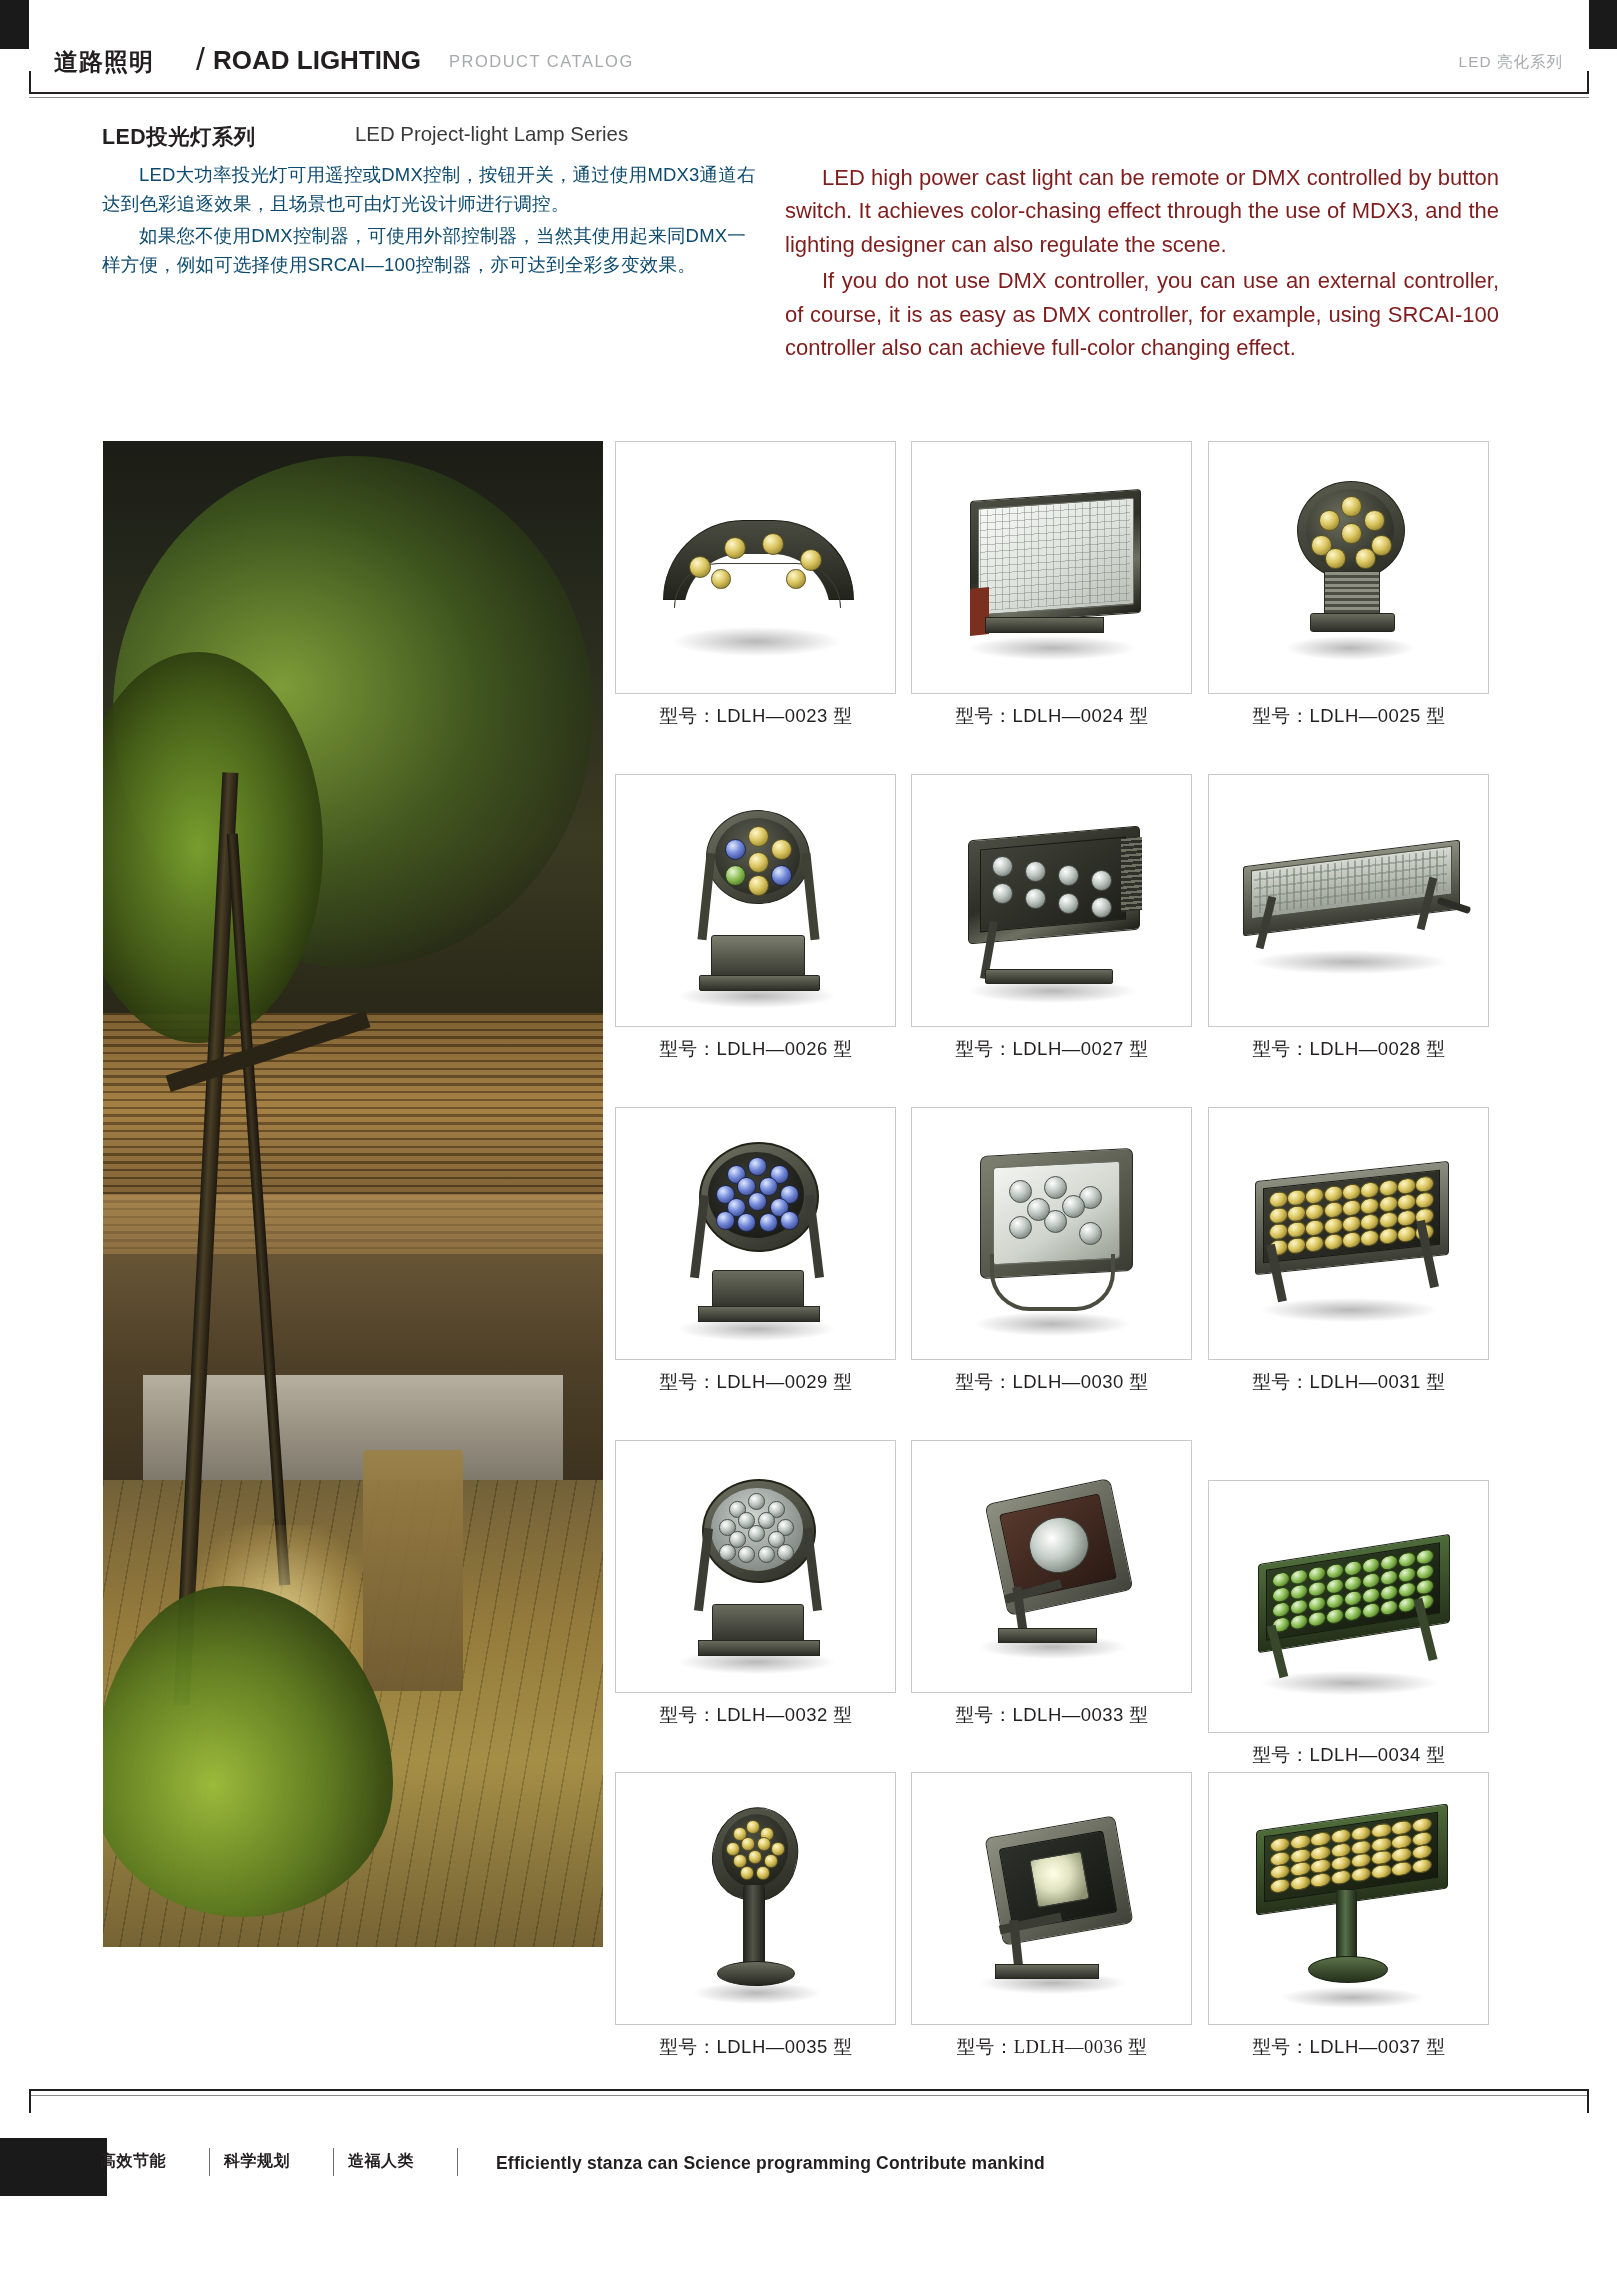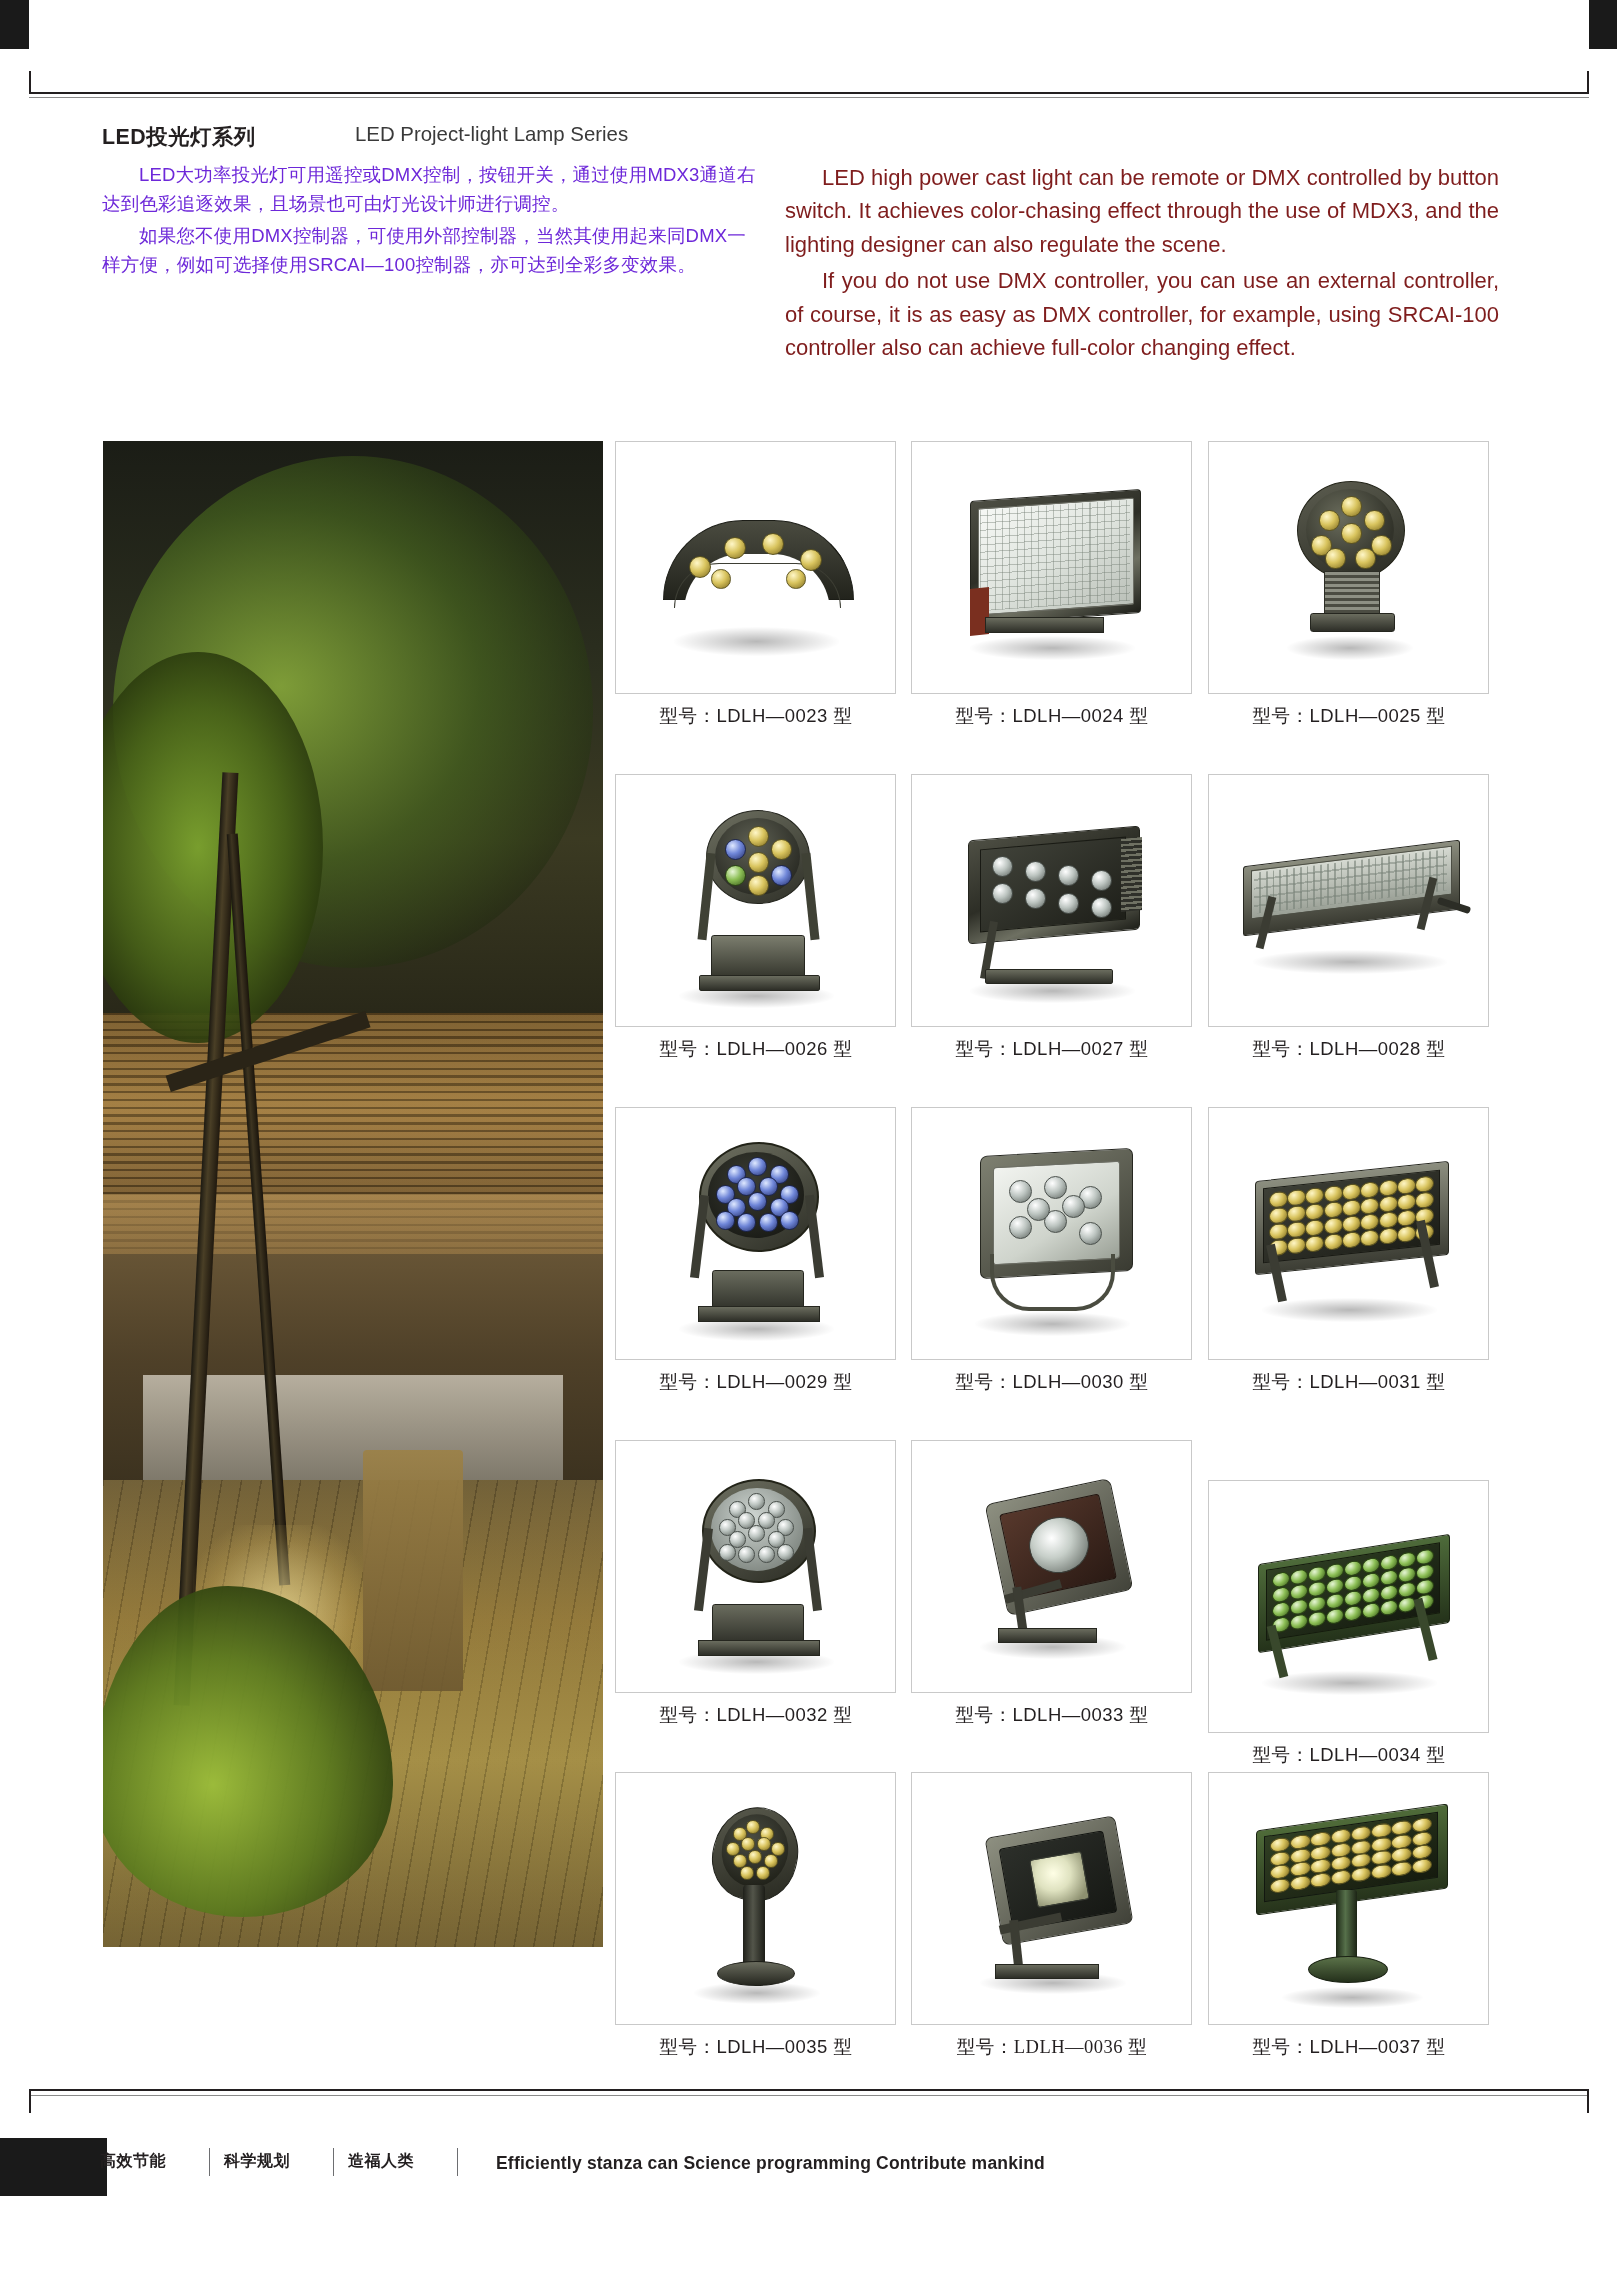--- a/index.html
+++ b/index.html
@@ -144,21 +144,21 @@
     color: #3a3a3a;
   }
   .col-left {
     position: absolute;
     left: 102px;
     top: 49px;
     width: 658px;
     font-size: 18.5px;
     line-height: 1.55;
     letter-spacing: 0.2px;
-    color: #6d28d9;
+    color: #0c4a6e;
   }
   .col-left p { margin: 0 0 3.9px 0; text-indent: 37px; }
   .col-right {
     position: absolute;
     left: 785px;
     top: 49px;
     width: 714px;
     font-size: 22px;
     line-height: 1.52;
     color: #7f1d1d;
@@ -396,20 +396,27 @@
     font-weight: bold;
     letter-spacing: 0.2px;
   }
 </style>
 </head>
 <body>
 
 <div class="header">
   <div class="header-black"></div>
   <div class="header-white-notch"></div>
+  <div class="header-inner">
+    <div class="hdr-cn">道路照明</div>
+    <div class="hdr-slash">/</div>
+    <div class="hdr-en">ROAD LIGHTING</div>
+    <div class="hdr-sub">PRODUCT CATALOG</div>
+    <div class="hdr-right">LED 亮化系列</div>
+  </div>
   <div class="hdr-tick-left"></div>
   <div class="hdr-tick-right"></div>
   <div class="hdr-rule"></div>
   <div class="hdr-rule-thin"></div>
 </div>
 
 <div class="intro">
   <div class="title-cn">LED投光灯系列</div>
   <div class="title-en">LED Project-light Lamp Series</div>
   <div class="col-left">

